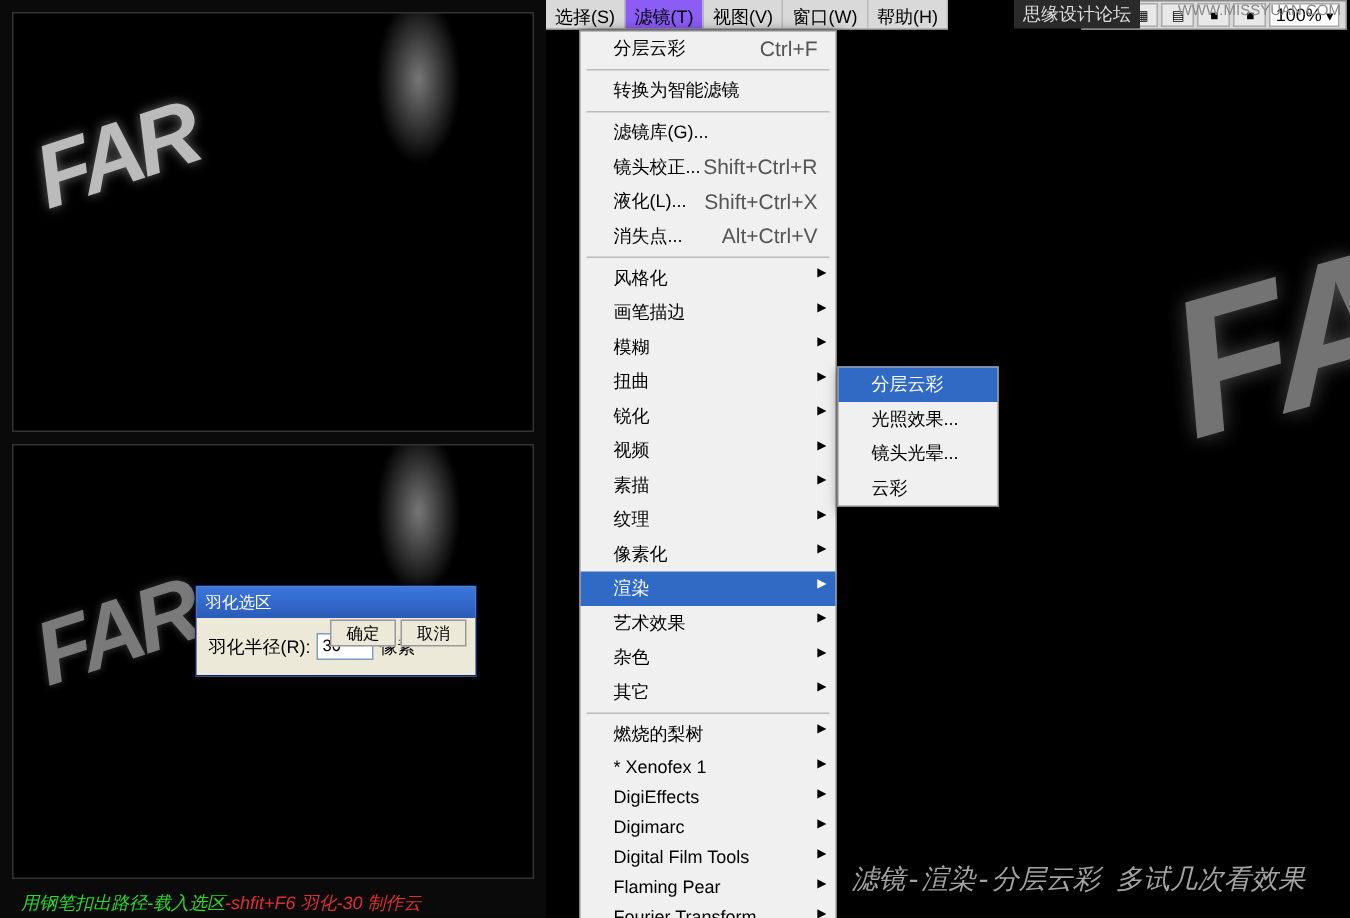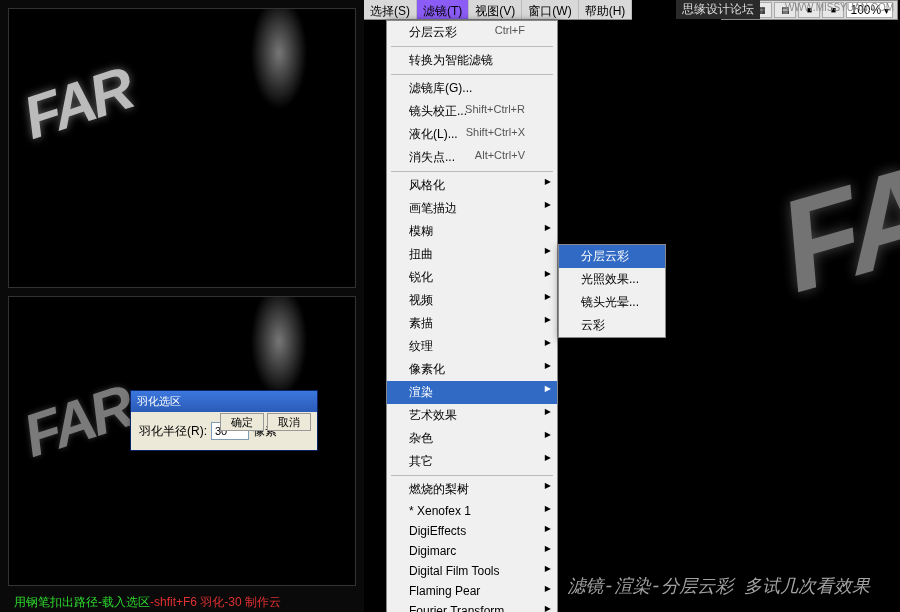--- a/index.html
+++ b/index.html
@@ -10,37 +10,37 @@
 .panel-bot{width:348px;height:290px;margin-top:8px}
 .far-img{position:absolute;left:30px;top:30px;width:280px;height:200px;color:#bbb;font-size:60px;font-weight:bold;font-style:italic;transform:rotate(-18deg);text-shadow:0 0 8px #666,2px 2px 4px #000;letter-spacing:-4px}
 .far-img2{position:absolute;left:30px;top:60px;width:280px;height:200px;color:#999;font-size:60px;font-weight:bold;font-style:italic;transform:rotate(-18deg);text-shadow:0 0 6px #444;letter-spacing:-4px;opacity:.8}
 .splash{position:absolute;right:20px;top:-10px;width:140px;height:180px;background:radial-gradient(ellipse 40px 80px at 60% 30%,rgba(200,200,200,.6),transparent 70%);filter:blur(1px)}
 .dialog{position:absolute;left:130px;top:390px;width:188px;background:#ece9d8;border:1px solid #0a246a;box-shadow:2px 2px 6px rgba(0,0,0,.6);z-index:5}
 .dlg-title{background:linear-gradient(#3b77dd,#2b5bb8);color:#fff;padding:3px 6px;font-size:11px}
 .dlg-body{padding:10px 8px;display:flex;align-items:center;gap:4px}
 .dlg-body input{width:38px;height:18px;border:1px solid #7f9db9;padding:0 3px;font-size:11px}
 .dlg-btns{position:absolute;right:6px;top:22px;display:flex;flex-direction:row;gap:3px}
 .dlg-btns button{width:44px;height:18px;background:#ece9d8;border:1px solid #999;font-size:11px;cursor:pointer}
-.caption-left{position:absolute;left:14px;top:594px;font-size:13px;}
+.caption-left{position:absolute;left:14px;top:594px;font-size:13px;font-style:italic}
 .cap-w{color:#2dd82d}.cap-r{color:#e03030}
 .right-area{position:absolute;left:364px;top:0;width:536px;height:612px;background:#000}
 .menubar{position:absolute;left:364px;top:0;height:20px;display:flex;background:#d9d9d9;border-bottom:1px solid #888;z-index:20}
 .menubar span{padding:3px 6px;border-right:1px solid #bbb;cursor:default}
 .menubar span.active{background:#8b5cf6}
 .toolbar{position:absolute;right:2px;top:0;height:20px;display:flex;align-items:center;gap:2px;background:#d9d9d9;padding:0 4px;border:1px solid #888;z-index:20}
 .tb-btn{width:22px;height:16px;background:#e8e8e8;border:1px solid #aaa;font-size:9px;display:flex;align-items:center;justify-content:center}
 .tb-sel{border:1px solid #aaa;background:#fff;padding:0 3px;height:16px;font-size:10px}
 .menu{position:absolute;background:#f0f0f0;border:1px solid #888;box-shadow:2px 2px 8px rgba(0,0,0,.7);z-index:30;min-width:172px}
 .menu-main{left:386px;top:20px}
 .menu-sub{left:558px;top:244px;min-width:100px}
 .mi{padding:3px 26px 3px 22px;white-space:nowrap;position:relative;cursor:default}
 .mi.hl{background:#316ac5;color:#fff}
 .mi.arrow::after{content:"▶";position:absolute;right:6px;font-size:8px}
 .sep{height:1px;background:#bbb;margin:2px 4px}
-.shortcut{position:absolute;right:32px;color:#555;font-size:11px}
+.shortcut{position:absolute;right:12px;color:#555;font-size:14px}
 .far-big{position:absolute;left:440px;top:110px;width:440px;height:360px;color:#888;font-size:130px;font-weight:bold;font-style:italic;transform:rotate(-16deg);text-shadow:0 0 14px #555,4px 4px 8px #000;letter-spacing:-8px;opacity:.85}
 .caption-right{position:absolute;right:30px;bottom:14px;color:#a3a3a3;font-size:18px;font-style:italic;font-family:Liberation Mono, monospace}
 .watermark{position:absolute;right:6px;top:2px;color:#888;font-size:10px;z-index:25}
 .wm-title{position:absolute;right:140px;top:0;color:#ddd;font-size:12px;z-index:25;background:#2a2a2a;padding:1px 6px}
 </style>
 </head>
 <body>
 
 <div class="left-col">
   <div class="panel panel-top">

